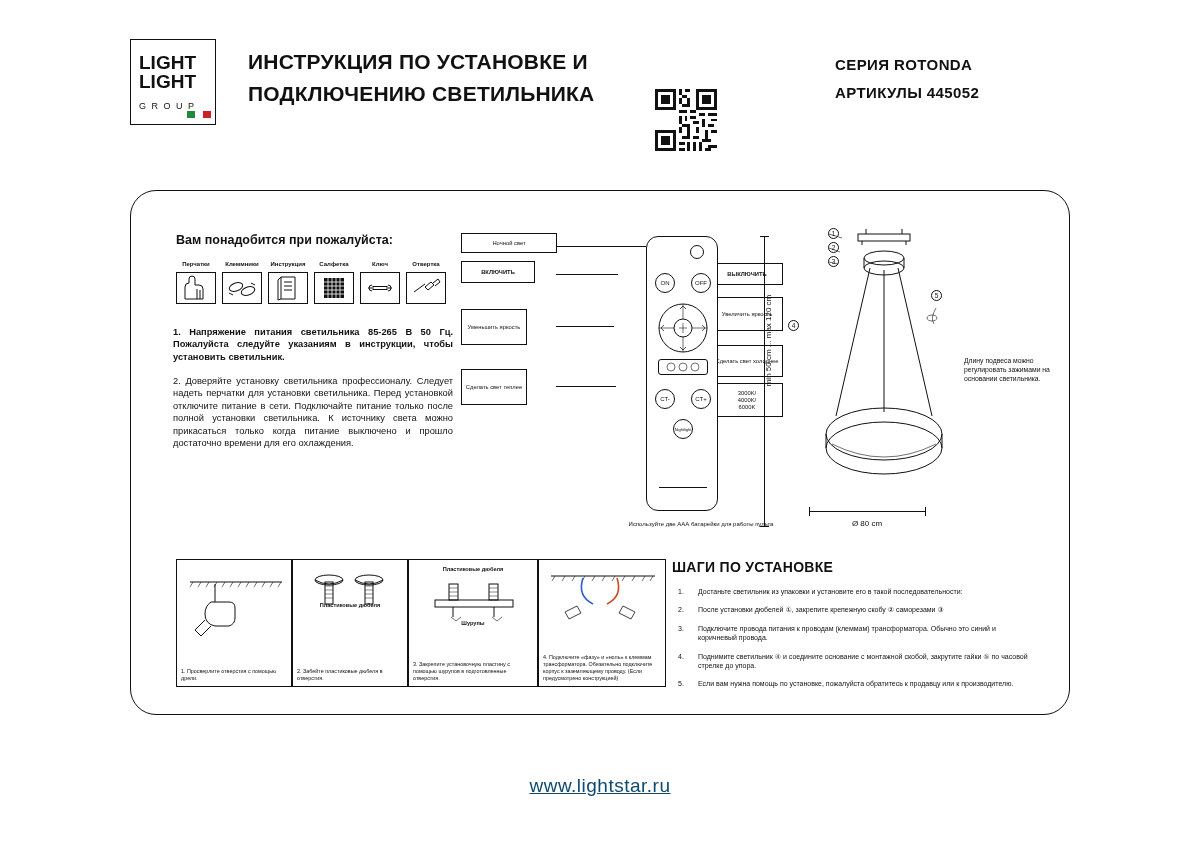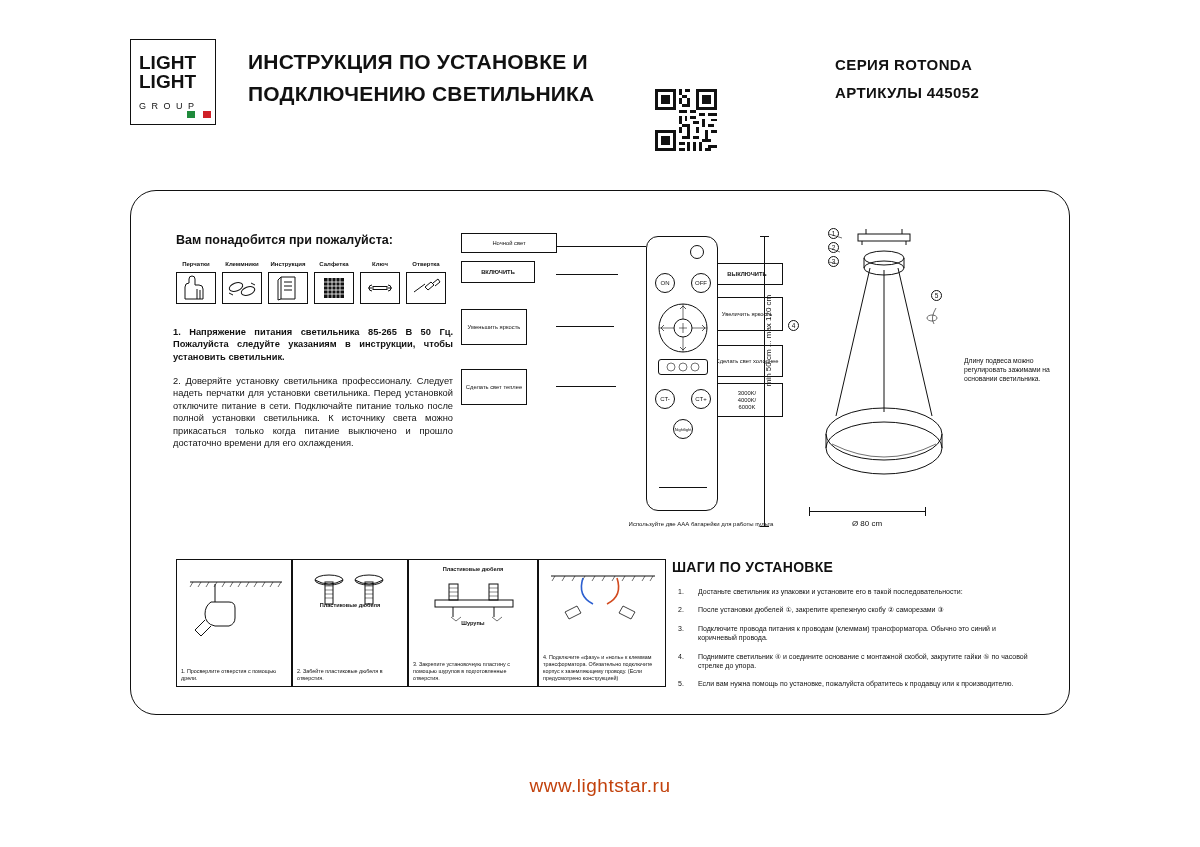--- a/index.html
+++ b/index.html
@@ -84,21 +84,21 @@
   
   .steps { position:absolute; left:541px; top:368px; width:360px; }
   .steps h3 { margin:0 0 12px 0; font-size:14px; font-weight:bold; letter-spacing:0.3px; }
   .steps ol { margin:0; padding:0; list-style:none; }
   .steps li { position:relative; padding-left:26px; margin-bottom:9px; font-size:7px; line-height:9.4px; }
   .steps li .num { position:absolute; left:6px; top:0; font-size:7px; }
 
   
   .footer {
     position:absolute; left:0; right:0; top:775px; text-align:center;
-    font-size:19px; letter-spacing:0.5px; color:#c2410c;
+    font-size:19px; letter-spacing:0.5px; color:#0c4a6e;text-decoration:underline;
   }
 </style>
 </head>
 <body>
 
 <div class="page">
 
   <div class="header">
 
     <div class="logo-box">

